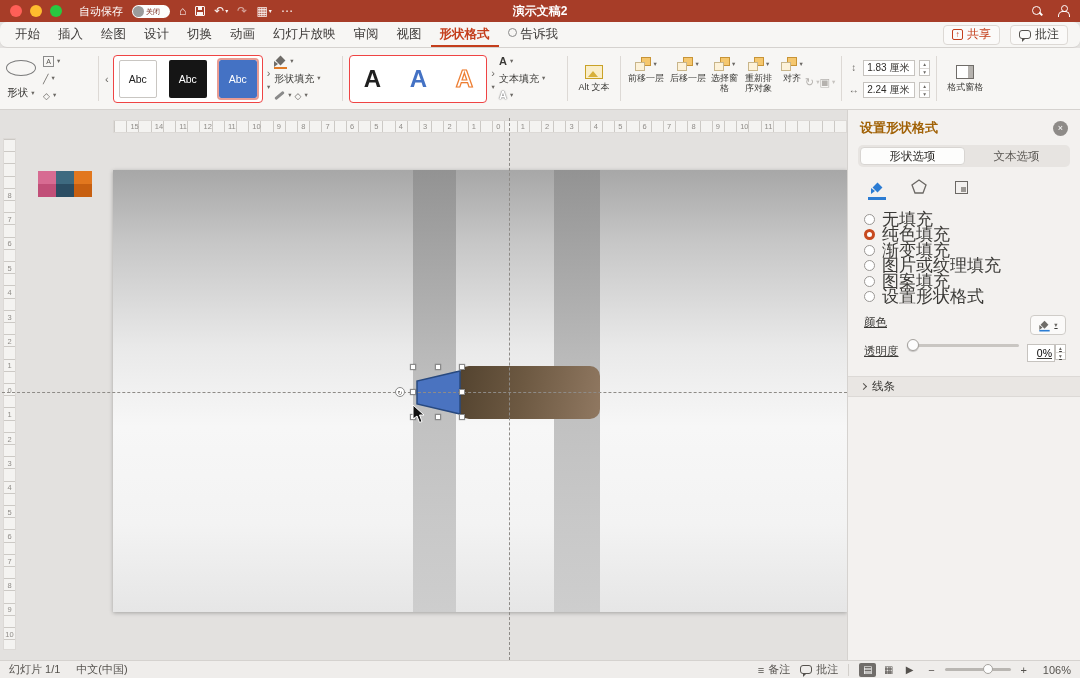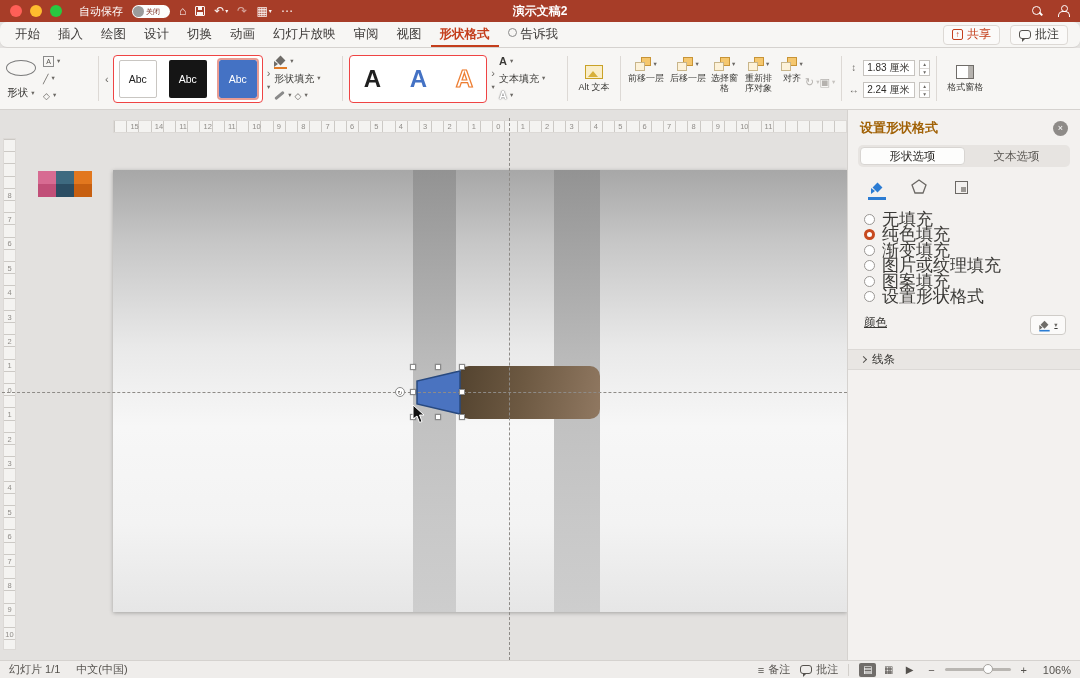--- a/index.html
+++ b/index.html
@@ -593,20 +593,33 @@
       </div>
     <div class="p-row">
       <span class="lbl">颜色</span>
       <span class="color-btn">
         <span class="ic-bucket">
             <span class="underbar blue"></span>
           </span>
         <span class="caret">▾</span>
       </span>
     </div>
+    <div class="p-row">
+      <span class="lbl">透明度</span>
+      <span class="slider">
+          <span class="knob"></span>
+        </span>
+      <span class="val-box">
+        <input class="val-input" readonly="" value="0%" style="">
+        <span class="stepper">
+            <span>▴</span>
+            <span>▾</span>
+          </span>
+      </span>
+    </div>
     <div class="p-sect p-line">
       <span class="cv right"></span>
       <span>线条</span>
     </div>
   </div>
 
   <div class="statusbar">
     <div class="sb-left">
       <span>幻灯片 1/1</span>
       <span>中文(中国)</span>

